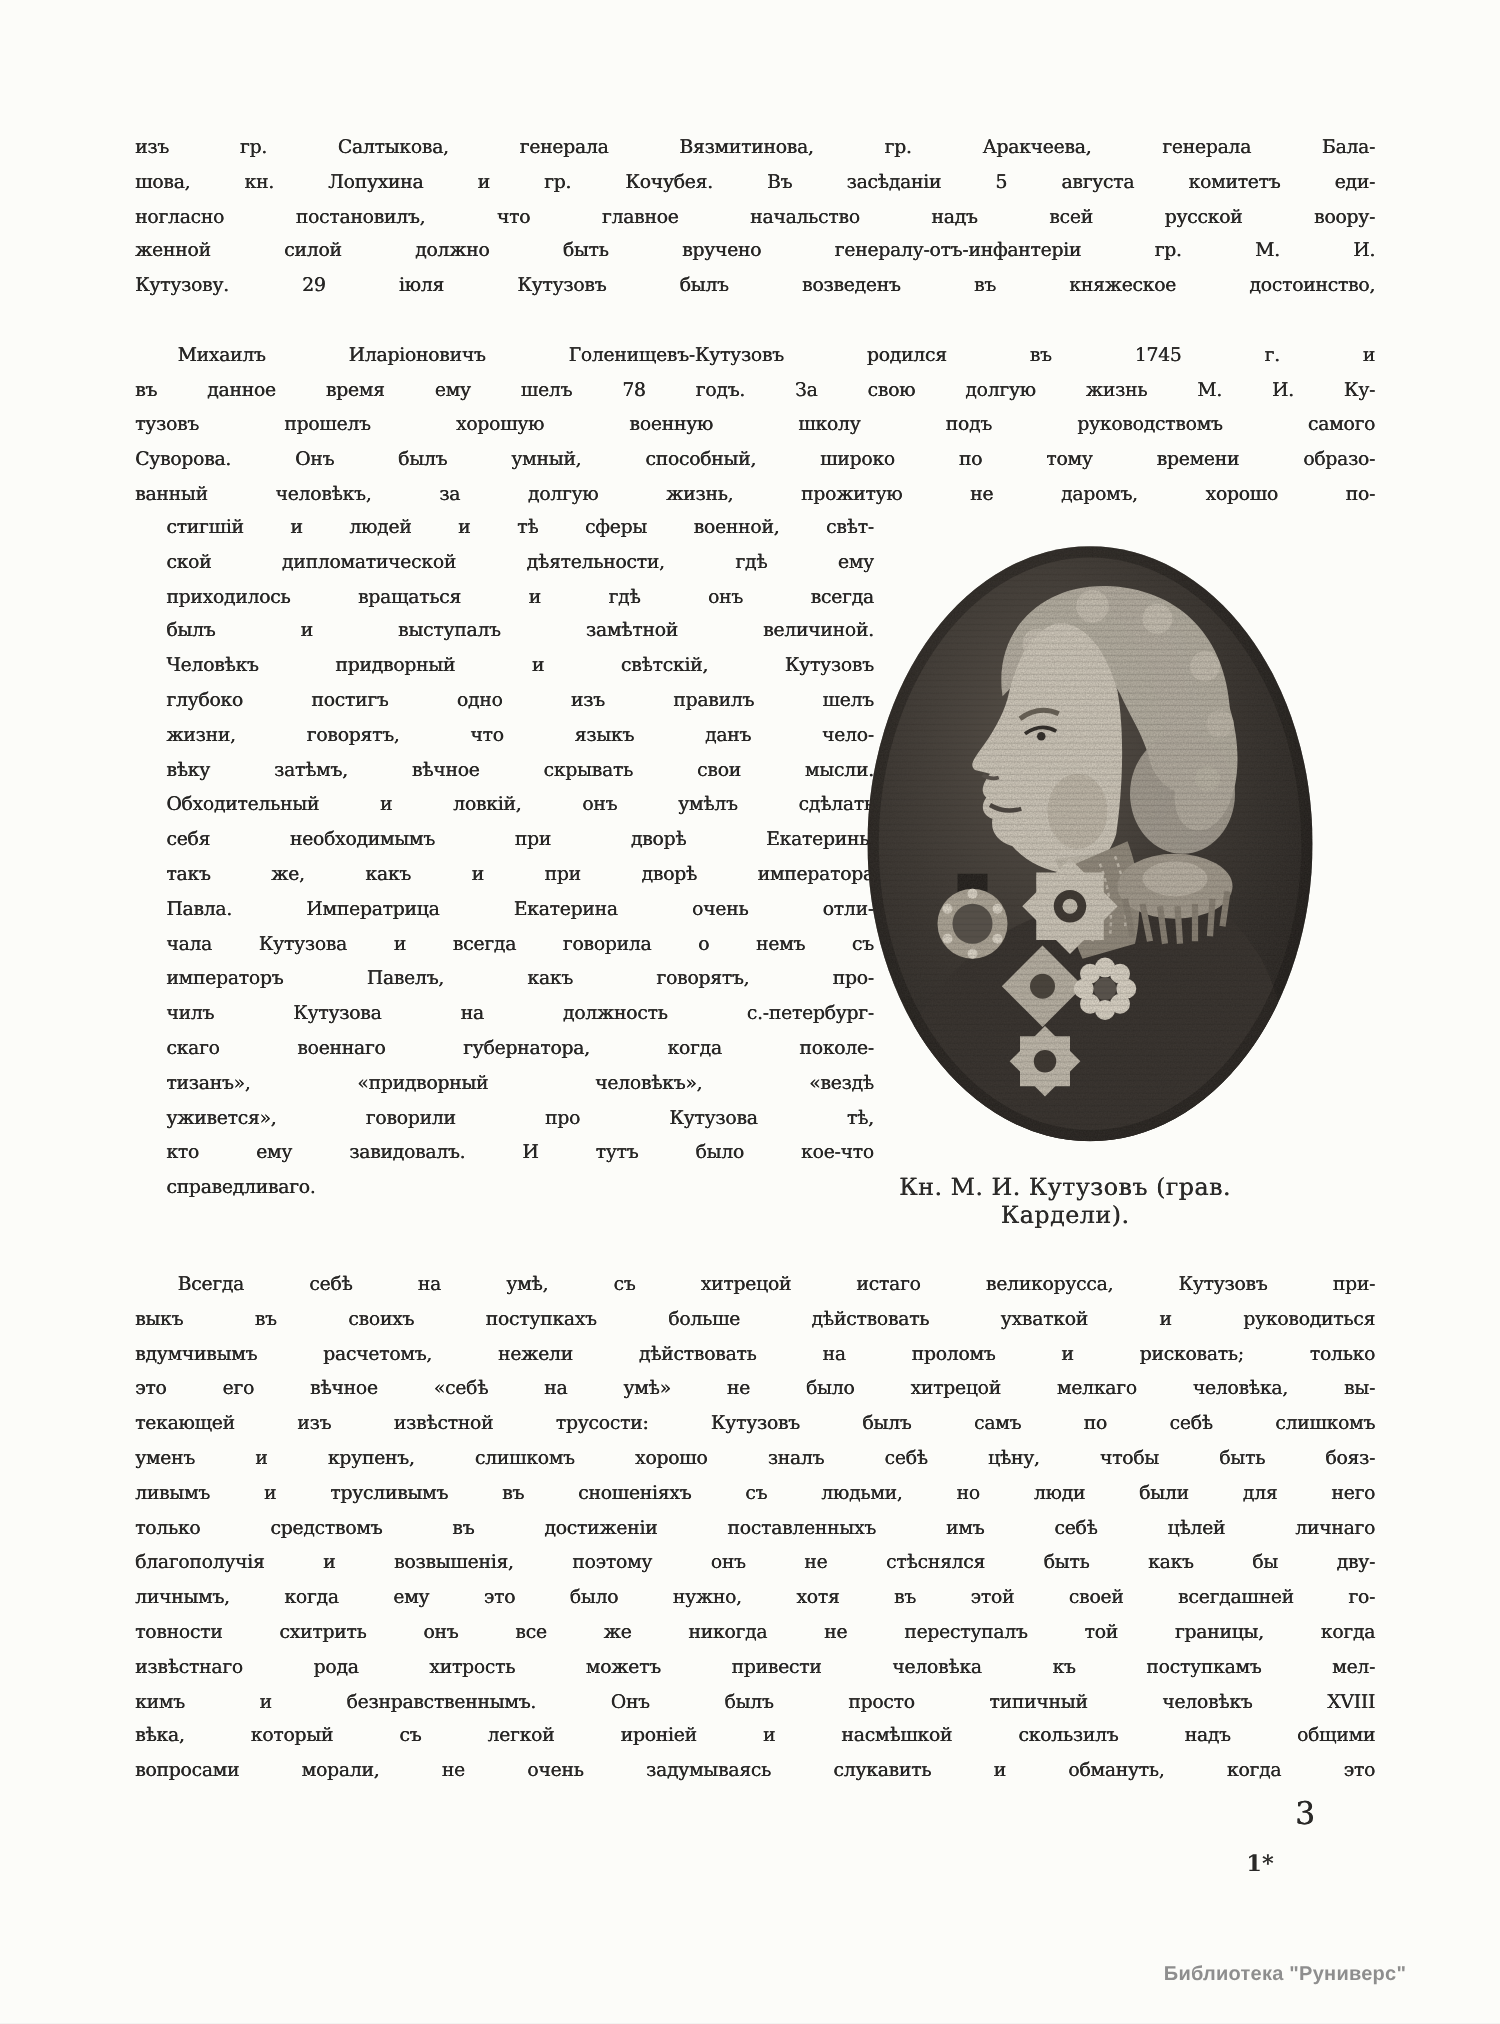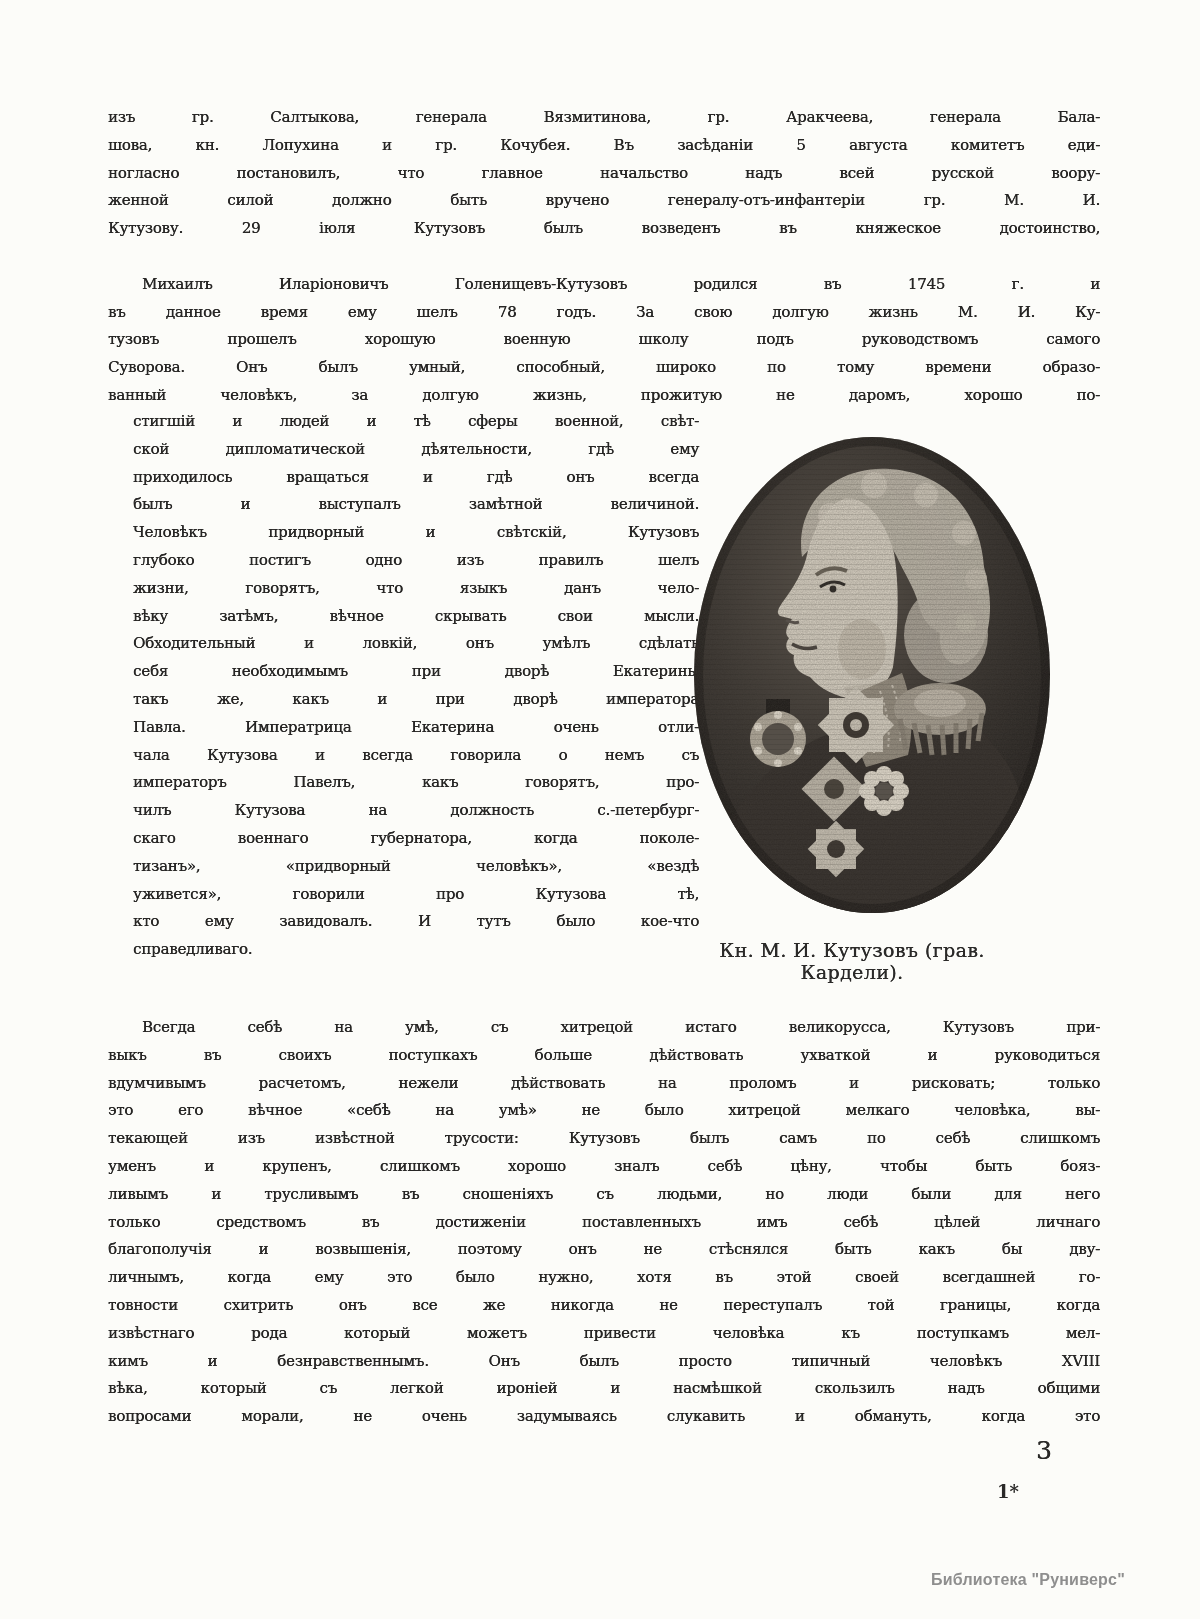--- a/index.html
+++ b/index.html
@@ -182,21 +182,21 @@
       <div class="line">выкъ въ своихъ поступкахъ больше дѣйствовать ухваткой и руководиться</div>
       <div class="line">вдумчивымъ расчетомъ, нежели дѣйствовать на проломъ и рисковать; только</div>
       <div class="line">это его вѣчное «себѣ на умѣ» не было хитрецой мелкаго человѣка, вы-</div>
       <div class="line">текающей изъ извѣстной трусости: Кутузовъ былъ самъ по себѣ слишкомъ</div>
       <div class="line">уменъ и крупенъ, слишкомъ хорошо зналъ себѣ цѣну, чтобы быть бояз-</div>
       <div class="line">ливымъ и трусливымъ въ сношеніяхъ съ людьми, но люди были для него</div>
       <div class="line">только средствомъ въ достиженіи поставленныхъ имъ себѣ цѣлей личнаго</div>
       <div class="line">благополучія и возвышенія, поэтому онъ не стѣснялся быть какъ бы дву-</div>
       <div class="line">личнымъ, когда ему это было нужно, хотя въ этой своей всегдашней го-</div>
       <div class="line">товности схитрить онъ все же никогда не переступалъ той границы, когда</div>
-      <div class="line">извѣстнаго рода который можетъ привести человѣка къ поступкамъ мел-</div>
+      <div class="line">извѣстнаго рода хитрость можетъ привести человѣка къ поступкамъ мел-</div>
       <div class="line">кимъ и безнравственнымъ. Онъ былъ просто типичный человѣкъ XVIII</div>
       <div class="line">вѣка, который съ легкой ироніей и насмѣшкой скользилъ надъ общими</div>
       <div class="line">вопросами морали, не очень задумываясь слукавить и обмануть, когда это</div>
     </div>
 
   <div class="page-number">3</div>
 
   <div class="sig-mark">1*</div>
 
   <div class="footer-mark">Библиотека "Руниверс"</div>

